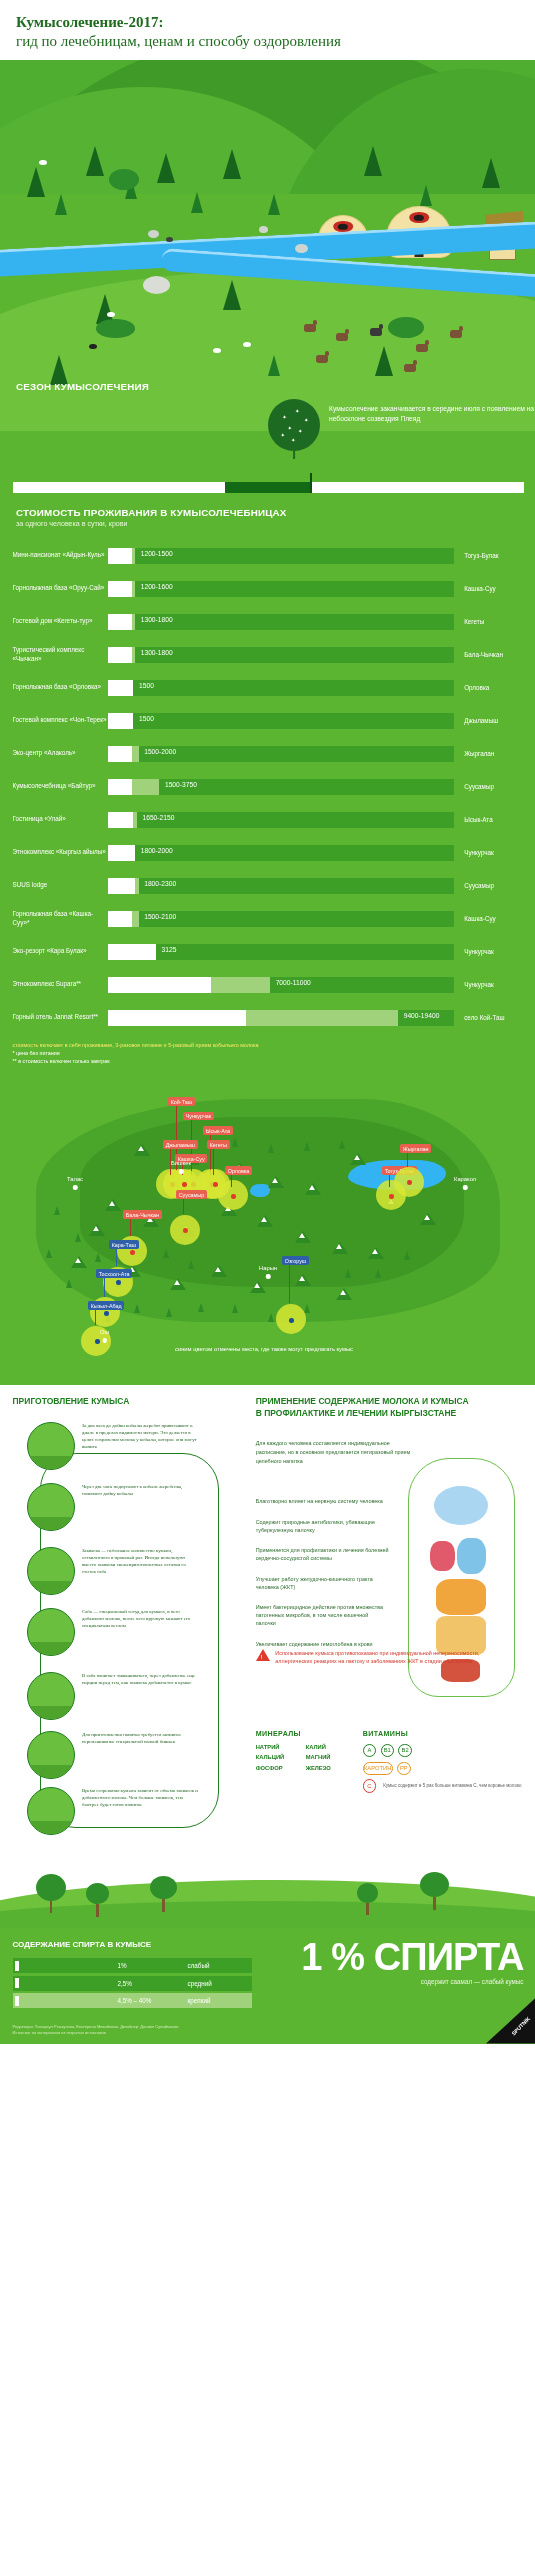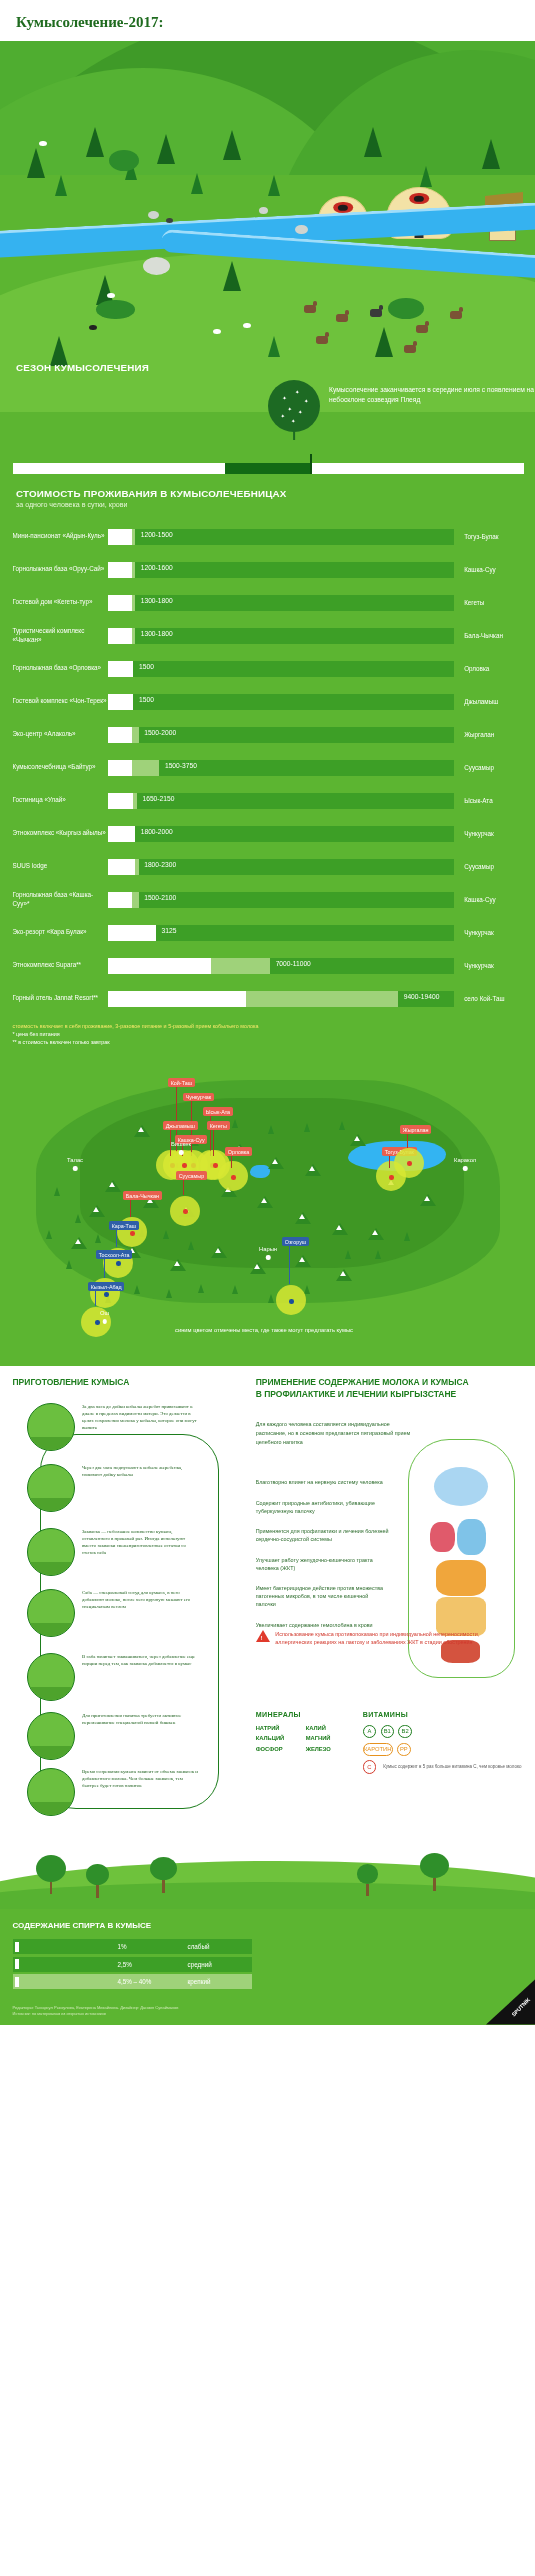--- a/index.html
+++ b/index.html
@@ -213,20 +213,21 @@
   .logo span { position:absolute; right:3.6px; bottom:14.3px; color:#fff; font-size:5.4px;
           font-weight:700; transform:rotate(-45deg); }
 </style>
 </head>
 <body>
 
 <div class="page">
 
   <div class="title-block">
     <div class="title-line t1">Кумысолечение-2017:</div>
+    <div class="title-line t2">гид по лечебницам, ценам и способу оздоровления</div>
   </div>
 
   <div class="hero">
     <div class="hill-far"></div>
     <div class="hill-mid"></div>
     <div class="hill-right"></div>
     <div class="meadow"></div>
     <div class="meadow2"></div>
 
     <div class="tree l" style="left:27px;top:107px"></div>
@@ -751,20 +752,27 @@
           <div class="lbl">средний</div>
         </div>
         <div class="arow">
           <div class="fill" style="width: 100%;"></div>
           <div class="tick"></div>
           <div class="pct">4,5% – 40%</div>
           <div class="lbl">крепкий</div>
         </div>
       </div>
 
+    <div class="bigpct">
+      <div class="num">
+        <span>1 %</span>
+        <span>СПИРТА</span>
+      </div>
+      <div class="cap">содержит саамал — слабый кумыс</div>
+    </div>
 
     <div class="credits">
       <div>Редакторы: Тынарсул Рыскулова, Екатерина Михайлова. Дизайнер: Даниил Сулайманов</div>
       <div>Источник: по материалам из открытых источников</div>
     </div>
     <div class="logo">
       <span>SPUTNIK</span>
     </div>
   </div>
 </div>

